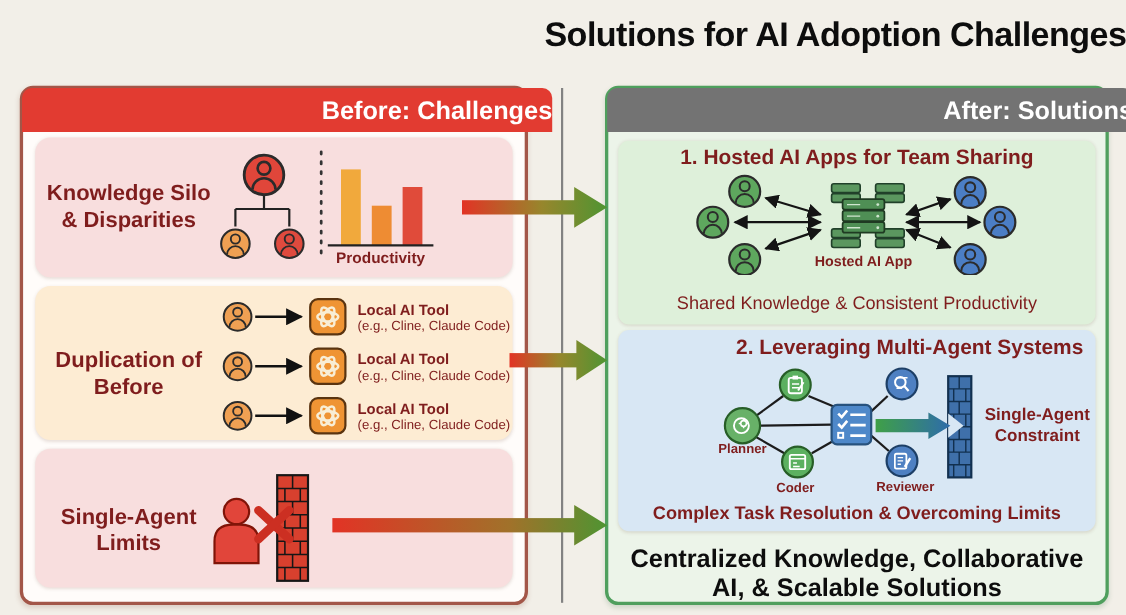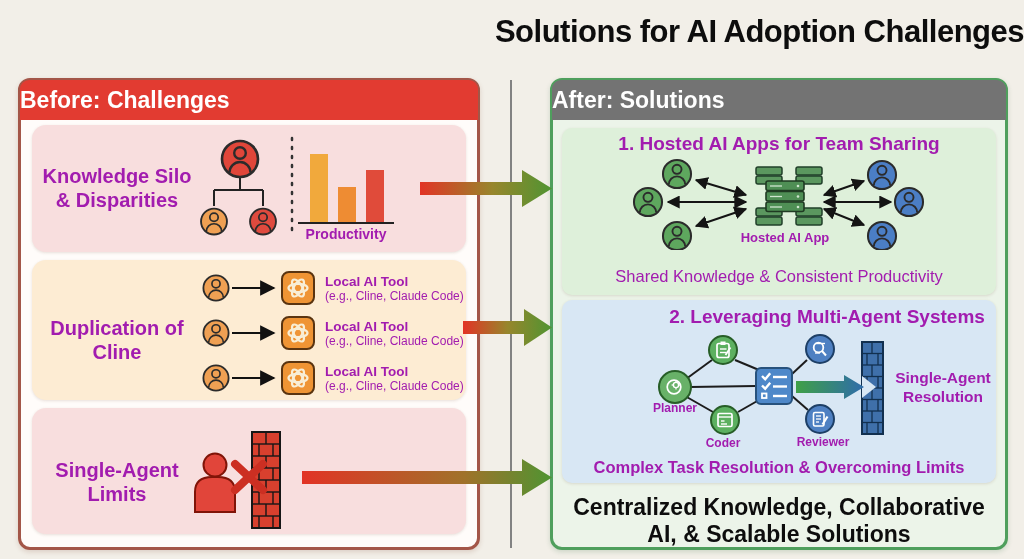--- a/index.html
+++ b/index.html
@@ -1,25 +1,25 @@
 <!DOCTYPE html>
 <html><head>
 <meta charset="utf-8">
 <style>
   html,body{margin:0;padding:0;}
   body{font-family:"Liberation Sans","DejaVu Sans",sans-serif;background:#f2efe8;}
   #stage{position:relative;width:1024px;height:559px;background:#f2efe8;overflow:hidden;}
   .abs{position:absolute;}
-  .t{position:absolute;white-space:nowrap;color:#a21caf;}
+  .t{position:absolute;white-space:nowrap;color:#7f1d1d;}
   .center{text-align:center;}
   #main-title{left:0;top:14px;width:1024px;text-align:right;font-size:31px;font-weight:800;letter-spacing:-.5px;color:#0d0d0d;}
   .panel{position:absolute;top:78px;height:472px;border-radius:12px;box-sizing:border-box;}
   #panel-before{left:18px;width:462px;background:#fffcfa;border:3px solid #a35648;box-shadow:0 2px 5px rgba(120,60,40,.18);}
   #panel-after{left:550px;width:458px;background:#ecf4e9;border:3px solid #4f9f5d;box-shadow:0 2px 5px rgba(40,100,50,.18);}
-  .hdr{position:absolute;top:80px;height:40px;border-radius:9px 9px 0 0;color:#fff;font-weight:700;font-size:23px;line-height:40px;text-align:left;}
+  .hdr{position:absolute;top:80px;height:40px;border-radius:9px 9px 0 0;color:#fff;font-weight:700;font-size:23px;line-height:40px;text-align:right;padding-left:24px;}
   #hdr-before{left:20px;width:458px;background:#e23b31;}
   #hdr-after{left:552px;width:454px;background:#737373;}
   .sec{position:absolute;border-radius:14px;box-shadow:0 1px 3px rgba(100,60,40,.15);}
   #sec-silo{left:32px;top:125px;width:434px;height:127px;background:#f8dede;}
   #sec-dup{left:32px;top:260px;width:434px;height:140px;background:#fdecd3;}
   #sec-limits{left:32px;top:408px;width:434px;height:126px;background:#f8dede;}
   #rsec-hosted{left:562px;top:128px;width:434px;height:167px;background:#def0da;border-radius:10px;}
   #rsec-agents{left:562px;top:300px;width:434px;height:183px;background:#d8e7f4;border-radius:10px;}
   .biglabel{font-size:20px;font-weight:700;line-height:24px;}
   .sectitle{font-size:19px;font-weight:700;}
@@ -82,21 +82,21 @@
     <g>
       <rect x="115" y="22" width="18" height="69" fill="#f1a93c"></rect>
       <rect x="143" y="55" width="18" height="36" fill="#ee8c33"></rect>
       <rect x="171" y="38" width="18" height="53" fill="#e04b3a"></rect>
       <line x1="103" y1="91" x2="199" y2="91" stroke="#222" stroke-width="2"></line>
     </g>
   </svg>
 
   <div class="t biglabel center" style="left:36px;top:316px;width:162px;">
     <div>Duplication of</div>
-    <div>Cline</div>
+    <div>Before</div>
   </div>
   <svg class="abs" style="left:198px;top:266px;" width="124" height="134">
     <defs>
       <marker id="mB" viewBox="0 0 10 10" refX="9" refY="5" markerWidth="7" markerHeight="7" orient="auto">
         <path d="M0,0 L10,5 L0,10 z" fill="#111"></path>
       </marker>
     </defs>
     <line x1="34" y1="22" x2="76" y2="22" stroke="#111" stroke-width="2.2" marker-end="url(#mB)"></line>
     <line x1="34" y1="67" x2="76" y2="67" stroke="#111" stroke-width="2.2" marker-end="url(#mB)"></line>
     <line x1="34" y1="112" x2="76" y2="112" stroke="#111" stroke-width="2.2" marker-end="url(#mB)"></line>
@@ -309,21 +309,21 @@
       </g>
       <polygon points="212,44 226,55 212,66" fill="#d8e7f4"></polygon>
     </g>
     <polygon points="146,49 194,49 194,43 214,55 194,67 194,61 146,61" fill="url(#gGB)"></polygon>
   </svg>
   <div class="t minilabel center" style="left:640px;top:401px;width:70px;">Planner</div>
   <div class="t minilabel center" style="left:688px;top:436px;width:70px;">Coder</div>
   <div class="t minilabel center" style="left:788px;top:435px;width:70px;">Reviewer</div>
   <div class="t center" style="left:888px;top:368px;width:110px;font-size:15.5px;font-weight:700;line-height:19px;">
     <div>Single-Agent</div>
-    <div>Resolution</div>
+    <div>Constraint</div>
   </div>
   <div class="t caption center" style="left:562px;top:458px;width:434px;font-weight:bold;">Complex Task Resolution &amp; Overcoming Limits</div>
 
   <div class="t" id="footer-text">
     <div>Centralized Knowledge, Collaborative</div>
     <div>AI, &amp; Scalable Solutions</div>
   </div>
 
   <svg class="abs" style="left:420px;top:168px;" width="132" height="40">
     <defs>

